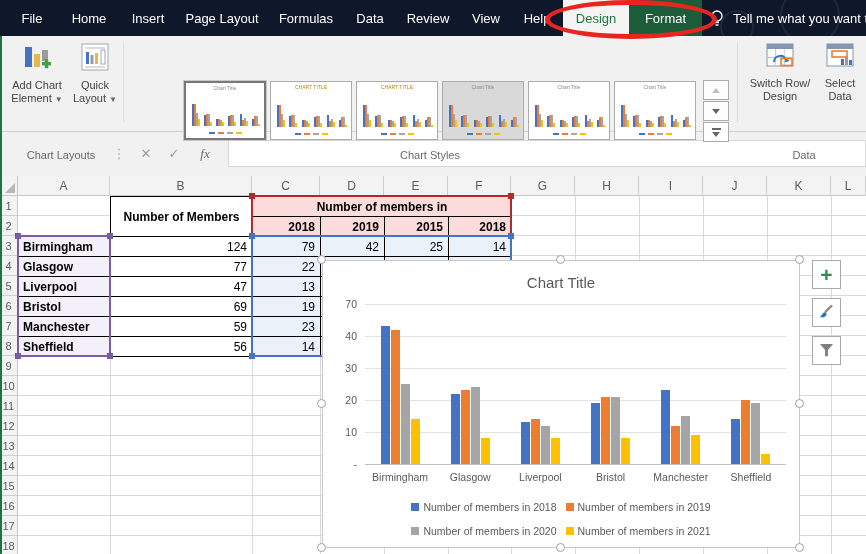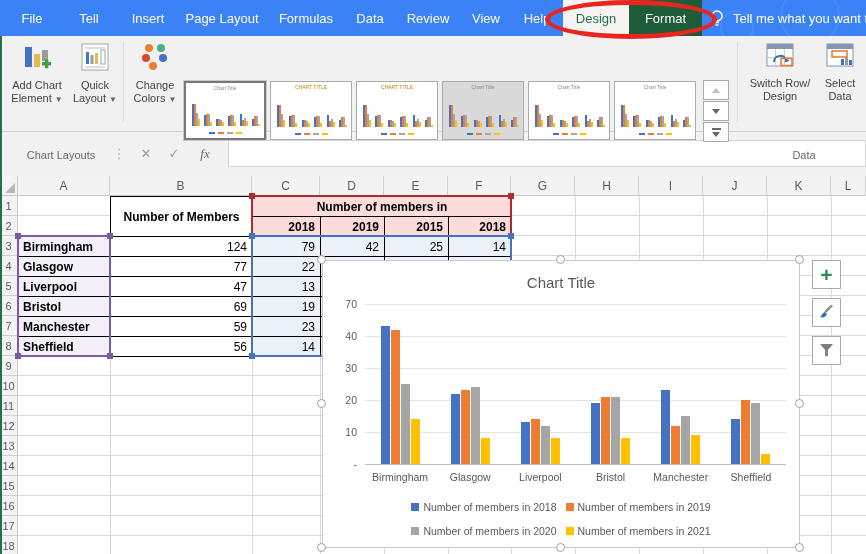--- a/index.html
+++ b/index.html
@@ -1,21 +1,21 @@
 <!DOCTYPE html>
 <html><head>
 <meta charset="utf-8">
 <style>
   * { box-sizing: border-box; margin: 0; padding: 0; }
   html,body { width:866px; height:554px; overflow:hidden; }
   body { font-family:"Liberation Sans", sans-serif; background:#fff; position:relative; }
   #stage { position:absolute; inset:0; width:866px; height:554px; overflow:hidden; }
 
   
-  .titlebar { position:absolute; left:0; top:0; width:866px; height:36px; background:#3b82f6; z-index:10; }
+  .titlebar { position:absolute; left:0; top:0; width:866px; height:36px; background:#0f172a; z-index:10; }
   .swirl { position:absolute; border:2px solid rgba(255,255,255,.07); border-radius:50%; }
   .tab { position:absolute; top:0; height:36px; display:flex; align-items:center; justify-content:center;
          color:#fff; font-size:13px; cursor:pointer; }
   .tab.active { background:#f5f4f2; color:#217346; }
   .tab.dark { background:#1d5c39; color:#fff; }
   .oval-annotation { position:absolute; left:545px; top:0px; width:172px; height:39px;
          border:5px solid #e8251f; border-radius:50%; z-index:30; pointer-events:none; }
   .tellme { position:absolute; left:733px; top:0; height:36px; display:flex; align-items:center;
          color:#fff; font-size:13px; white-space:nowrap; overflow:hidden; width:133px; }
   .bulb { position:absolute; left:707px; top:8px; width:20px; height:20px; }
@@ -97,21 +97,21 @@
 </head>
 <body>
 
 <div id="stage">
 
   <div class="titlebar">
     <div class="swirl" style="left:780px; top:-14px; width:60px; height:60px;"></div>
     <div class="swirl" style="left:720px; top:10px; width:34px; height:34px;"></div>
     <div id="tabs-container">
         <div class="tab" style="left: 12px; width: 40px;">File</div>
-        <div class="tab" style="left: 66px; width: 46px;">Tell</div>
+        <div class="tab" style="left: 66px; width: 46px;">Home</div>
         <div class="tab" style="left: 126px; width: 44px;">Insert</div>
         <div class="tab" style="left: 180px; width: 84px;">Page Layout</div>
         <div class="tab" style="left: 274px; width: 64px;">Formulas</div>
         <div class="tab" style="left: 348px; width: 44px;">Data</div>
         <div class="tab" style="left: 404px; width: 48px;">Review</div>
         <div class="tab" style="left: 464px; width: 44px;">View</div>
         <div class="tab" style="left: 515px; width: 44px;">Help</div>
         <div class="tab active" style="left: 563px; width: 66px;">Design</div>
         <div class="tab dark" style="left: 629px; width: 73px;">Format</div>
       </div>
@@ -146,31 +146,20 @@
         <rect x="15" y="11" width="3" height="11" fill="#E6B84C"></rect>
         <rect x="21" y="8" width="4" height="14" fill="none" stroke="#9aa7b8"></rect>
         <line x1="5" y1="25" x2="25" y2="25" stroke="#b9b9b9"></line>
       </svg>
       <div>Quick</div>
       <div><span>Layout</span> <span class="caret">▼</span></div>
     </div>
     <div class="group-label" style="left:0px; width:122px;">Chart Layouts</div>
     <div class="rib-sep" style="left:123px;"></div>
 
-    <div class="rib-btn" style="left:130px; width:50px;">
-      <svg class="ricon" width="30" height="30" viewBox="0 0 30 30">
-        <circle cx="9" cy="6" r="4" fill="#ED7D31"></circle>
-        <circle cx="21" cy="6" r="4" fill="#4caf7d"></circle>
-        <circle cx="6" cy="16" r="4" fill="#d9482b"></circle>
-        <circle cx="23" cy="16" r="4" fill="#4472C4"></circle>
-        <circle cx="13" cy="24" r="4" fill="#ED7D31"></circle>
-      </svg>
-      <div>Change</div>
-      <div><span>Colors</span> <span class="caret">▼</span></div>
-    </div>
     <div id="gallery-container">
         <div class="gallery-thumb selected" style="left: 184px; background: rgb(255, 255, 255);">
           <div class="thumb-title" style="color: rgb(138, 138, 138);">Chart Title</div>
           <div class="thumb-plot">
             <div style="display: flex; align-items: flex-end; gap: 0px;">
               <div style="width: 2px; height: 22.36px; background: rgb(68, 114, 196);"></div>
               <div style="width: 2px; height: 21.84px; background: rgb(237, 125, 49);"></div>
               <div style="width: 2px; height: 13px; background: rgb(165, 165, 165);"></div>
               <div style="width: 2px; height: 7.28px; background: rgb(255, 192, 0);"></div>
             </div>
@@ -451,20 +440,21 @@
     <div class="scroll-btn" style="top:44px;">
         <div class="tri-up"></div>
       </div>
     <div class="scroll-btn" style="top:65px;">
         <div class="tri-dn"></div>
       </div>
     <div class="scroll-btn" style="top:86px; flex-direction:column;">
         <div class="more-bar"></div>
         <div class="tri-dn"></div>
       </div>
+    <div class="group-label" style="left:130px; width:600px;">Chart Styles</div>
     <div class="rib-sep" style="left:737px;"></div>
 
     <div class="rib-btn" style="left:744px; width:72px;">
       <svg class="ricon" width="32" height="28" viewBox="0 0 32 28">
         <rect x="3" y="2" width="26" height="22" fill="#fff" stroke="#8496b0"></rect>
         <rect x="3" y="2" width="26" height="5" fill="#8496b0"></rect>
         <line x1="11.6" y1="7" x2="11.6" y2="24" stroke="#c3cbd9"></line>
         <line x1="20.3" y1="7" x2="20.3" y2="24" stroke="#c3cbd9"></line>
         <line x1="3" y1="15.5" x2="29" y2="15.5" stroke="#c3cbd9"></line>
         <path d="M10 20 C10 12, 22 12, 22 19" fill="none" stroke="#2e75b6" stroke-width="2"></path>

